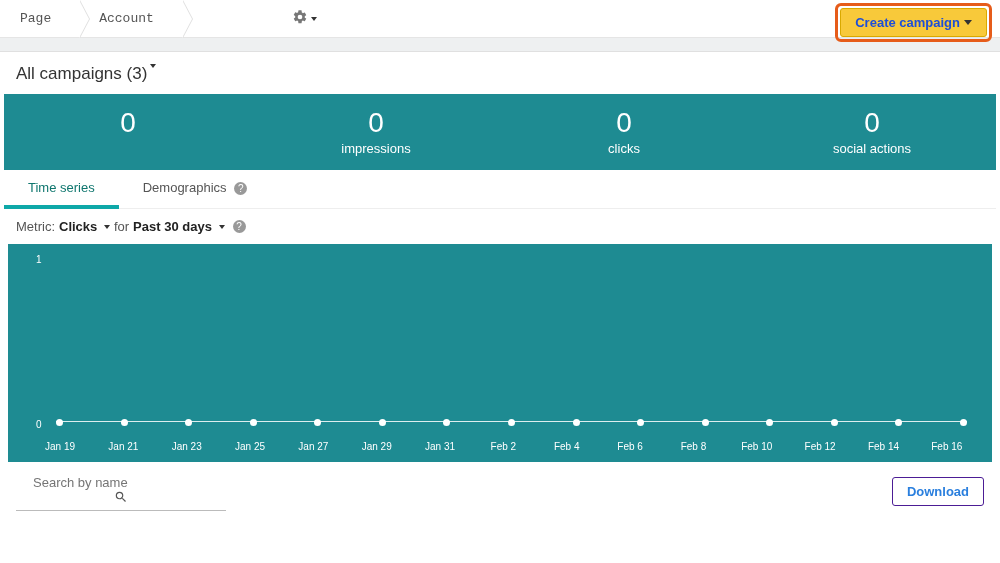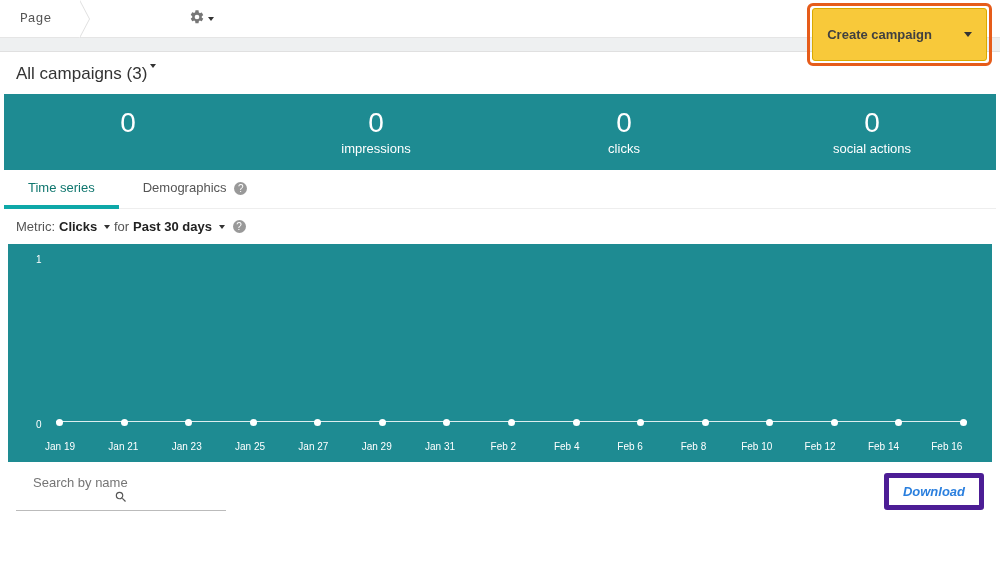--- a/index.html
+++ b/index.html
@@ -12,21 +12,21 @@
     content: ""; position: absolute; right: -10px; top: 0; width: 0; height: 0;
     border-top: 19px solid transparent; border-bottom: 19px solid transparent; border-left: 10px solid #fff; z-index: 2;
   }
   .crumb::before {
     content: ""; position: absolute; right: -11px; top: 0; width: 0; height: 0;
     border-top: 19px solid transparent; border-bottom: 19px solid transparent; border-left: 10px solid #e0e0e0; z-index: 1;
   }
   .gear-wrap { margin-left: 110px; display: flex; align-items: center; color: #888; cursor: pointer; }
   .gear-icon svg { width: 16px; height: 16px; fill: #777; }
   .create-btn-wrap { position: absolute; right: 8px; top: 3px; border: 3px solid #e65c1a; border-radius: 6px; padding: 2px; }
-  .create-btn { background: #f8cべ; background: #f8c93a; border: 1px solid #d9a900; color: #404040; font-weight: bold; font-size: 13px; padding: 18px 14px; border-radius: 3px; display: flex; align-items: center; gap: 32px; cursor: pointer; }
+  .create-btn { background: #f8cべ; background: #f8c93a; border: 1px solid #d9a900; color: #1d4ed8; font-weight: bold; font-size: 13px; padding: 6px 14px; border-radius: 3px; display: flex; align-items: center; gap: 4px; cursor: pointer; }
   .caret-down { width: 0; height: 0; border-left: 4px solid transparent; border-right: 4px solid transparent; border-top: 5px solid #333; display: inline-block; }
   .caret-down-sm { border-left: 3px solid transparent; border-right: 3px solid transparent; border-top: 4px solid #333; display: inline-block; vertical-align: middle; margin-left: 3px; }
 
   
   .sep-bar { height: 14px; background: #eef0f1; border-bottom: 1px solid #e0e0e0; }
 
   
   .title-row { padding: 12px 16px 10px; font-size: 17px; font-weight: normal; color: #333; display: flex; align-items: flex-start; }
 
   
@@ -55,31 +55,32 @@
   .points { position: absolute; left: 48px; right: 25px; bottom: 36px; display: flex; justify-content: space-between; }
   .pt { width: 7px; height: 7px; background: #fff; border-radius: 50%; }
   .xlabels { position: absolute; left: 48px; right: 25px; bottom: 10px; display: flex; justify-content: space-between; color: #fff; font-size: 10px; gap: 21px; }
   .xlabels span { width: 40px; text-align: center; margin-left: -16px; }
 
   
   .bottom { display: flex; align-items: center; padding: 10px 16px; }
   .search-wrap { display: flex; align-items: center; border-bottom: 1px solid #bbb; width: 210px; padding: 3px 0; flex-direction: column; }
   .search-input { border: none; outline: none; font-size: 13px; color: #999; flex: 1; background: transparent; }
   .search-icon svg { width: 14px; height: 14px; fill: #555; }
-  .download-btn { margin-left: auto; border: 5px solid #4c1d95; color: #2a7fde; background: #fff; padding: 6px 14px; border-radius: 3px; font-weight: bold; font-size: 13px; cursor: pointer; font-style: italic; }
+  .download-btn { margin-left: auto; border: 1px solid #4c1d95; color: #2a7fde; background: #fff; padding: 6px 14px; border-radius: 3px; font-weight: bold; font-size: 13px; cursor: pointer; }
 
   
   .metrics { background: #1e8b92; }
   .chart { background: #1e8b92; }
 </style>
 </head>
 <body>
 
 <div class="topnav">
   <div class="crumb">Page</div>
+  <div class="crumb">Account</div>
   <div class="gear-wrap">
     <span class="gear-icon">
       <svg viewBox="0 0 24 24">
           <path d="M19.14,12.94a7.14,7.14,0,0,0,.05-.94,7.14,7.14,0,0,0-.05-.94l2.03-1.58a.5.5,0,0,0,.12-.64l-1.92-3.32a.5.5,0,0,0-.61-.22l-2.39.96a7.03,7.03,0,0,0-1.62-.94l-.36-2.54A.5.5,0,0,0,13.9,2h-3.8a.5.5,0,0,0-.49.42L9.25,4.96a7.03,7.03,0,0,0-1.62.94l-2.39-.96a.5.5,0,0,0-.61.22L2.71,8.48a.5.5,0,0,0,.12.64L4.86,10.7a7.14,7.14,0,0,0-.05.94,7.14,7.14,0,0,0,.05.94L2.83,14.16a.5.5,0,0,0-.12.64l1.92,3.32a.5.5,0,0,0,.61.22l2.39-.96a7.03,7.03,0,0,0,1.62.94l.36,2.54a.5.5,0,0,0,.49.42h3.8a.5.5,0,0,0,.49-.42l.36-2.54a7.03,7.03,0,0,0,1.62-.94l2.39.96a.5.5,0,0,0,.61-.22l1.92-3.32a.5.5,0,0,0-.12-.64ZM12,15.5A3.5,3.5,0,1,1,15.5,12,3.5,3.5,0,0,1,12,15.5Z"></path>
         </svg>
     </span>
     <span class="caret-down-sm"></span>
   </div>
   <div class="create-btn-wrap">
     <button class="create-btn">

